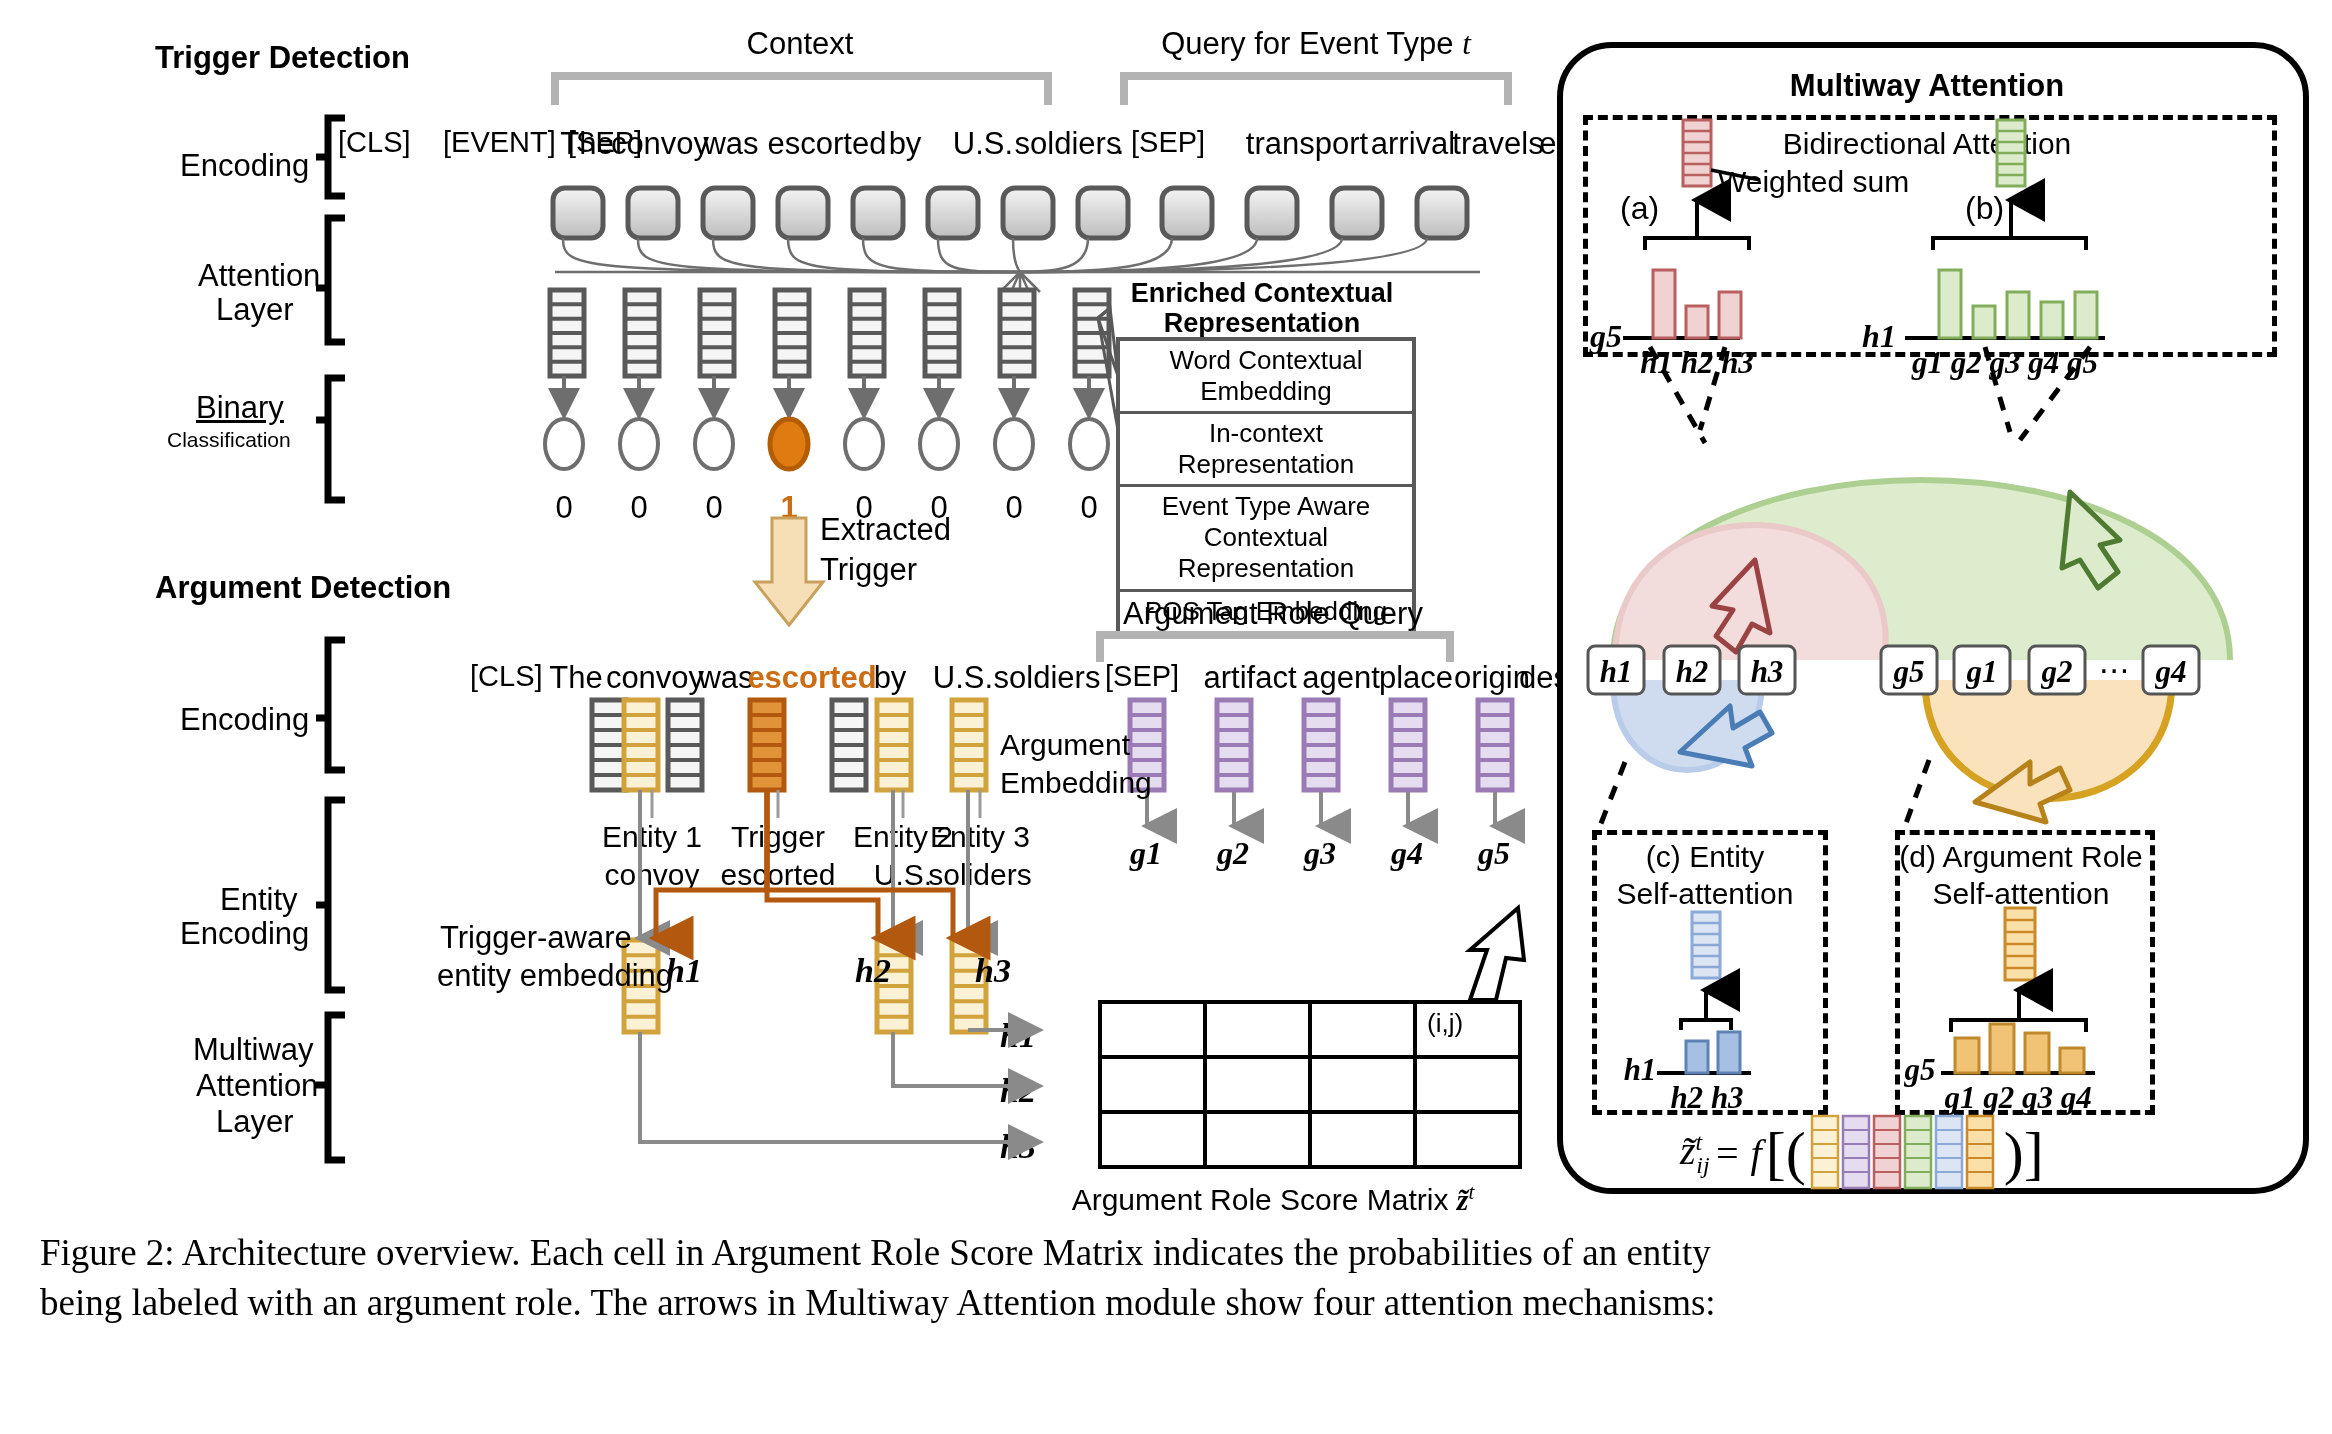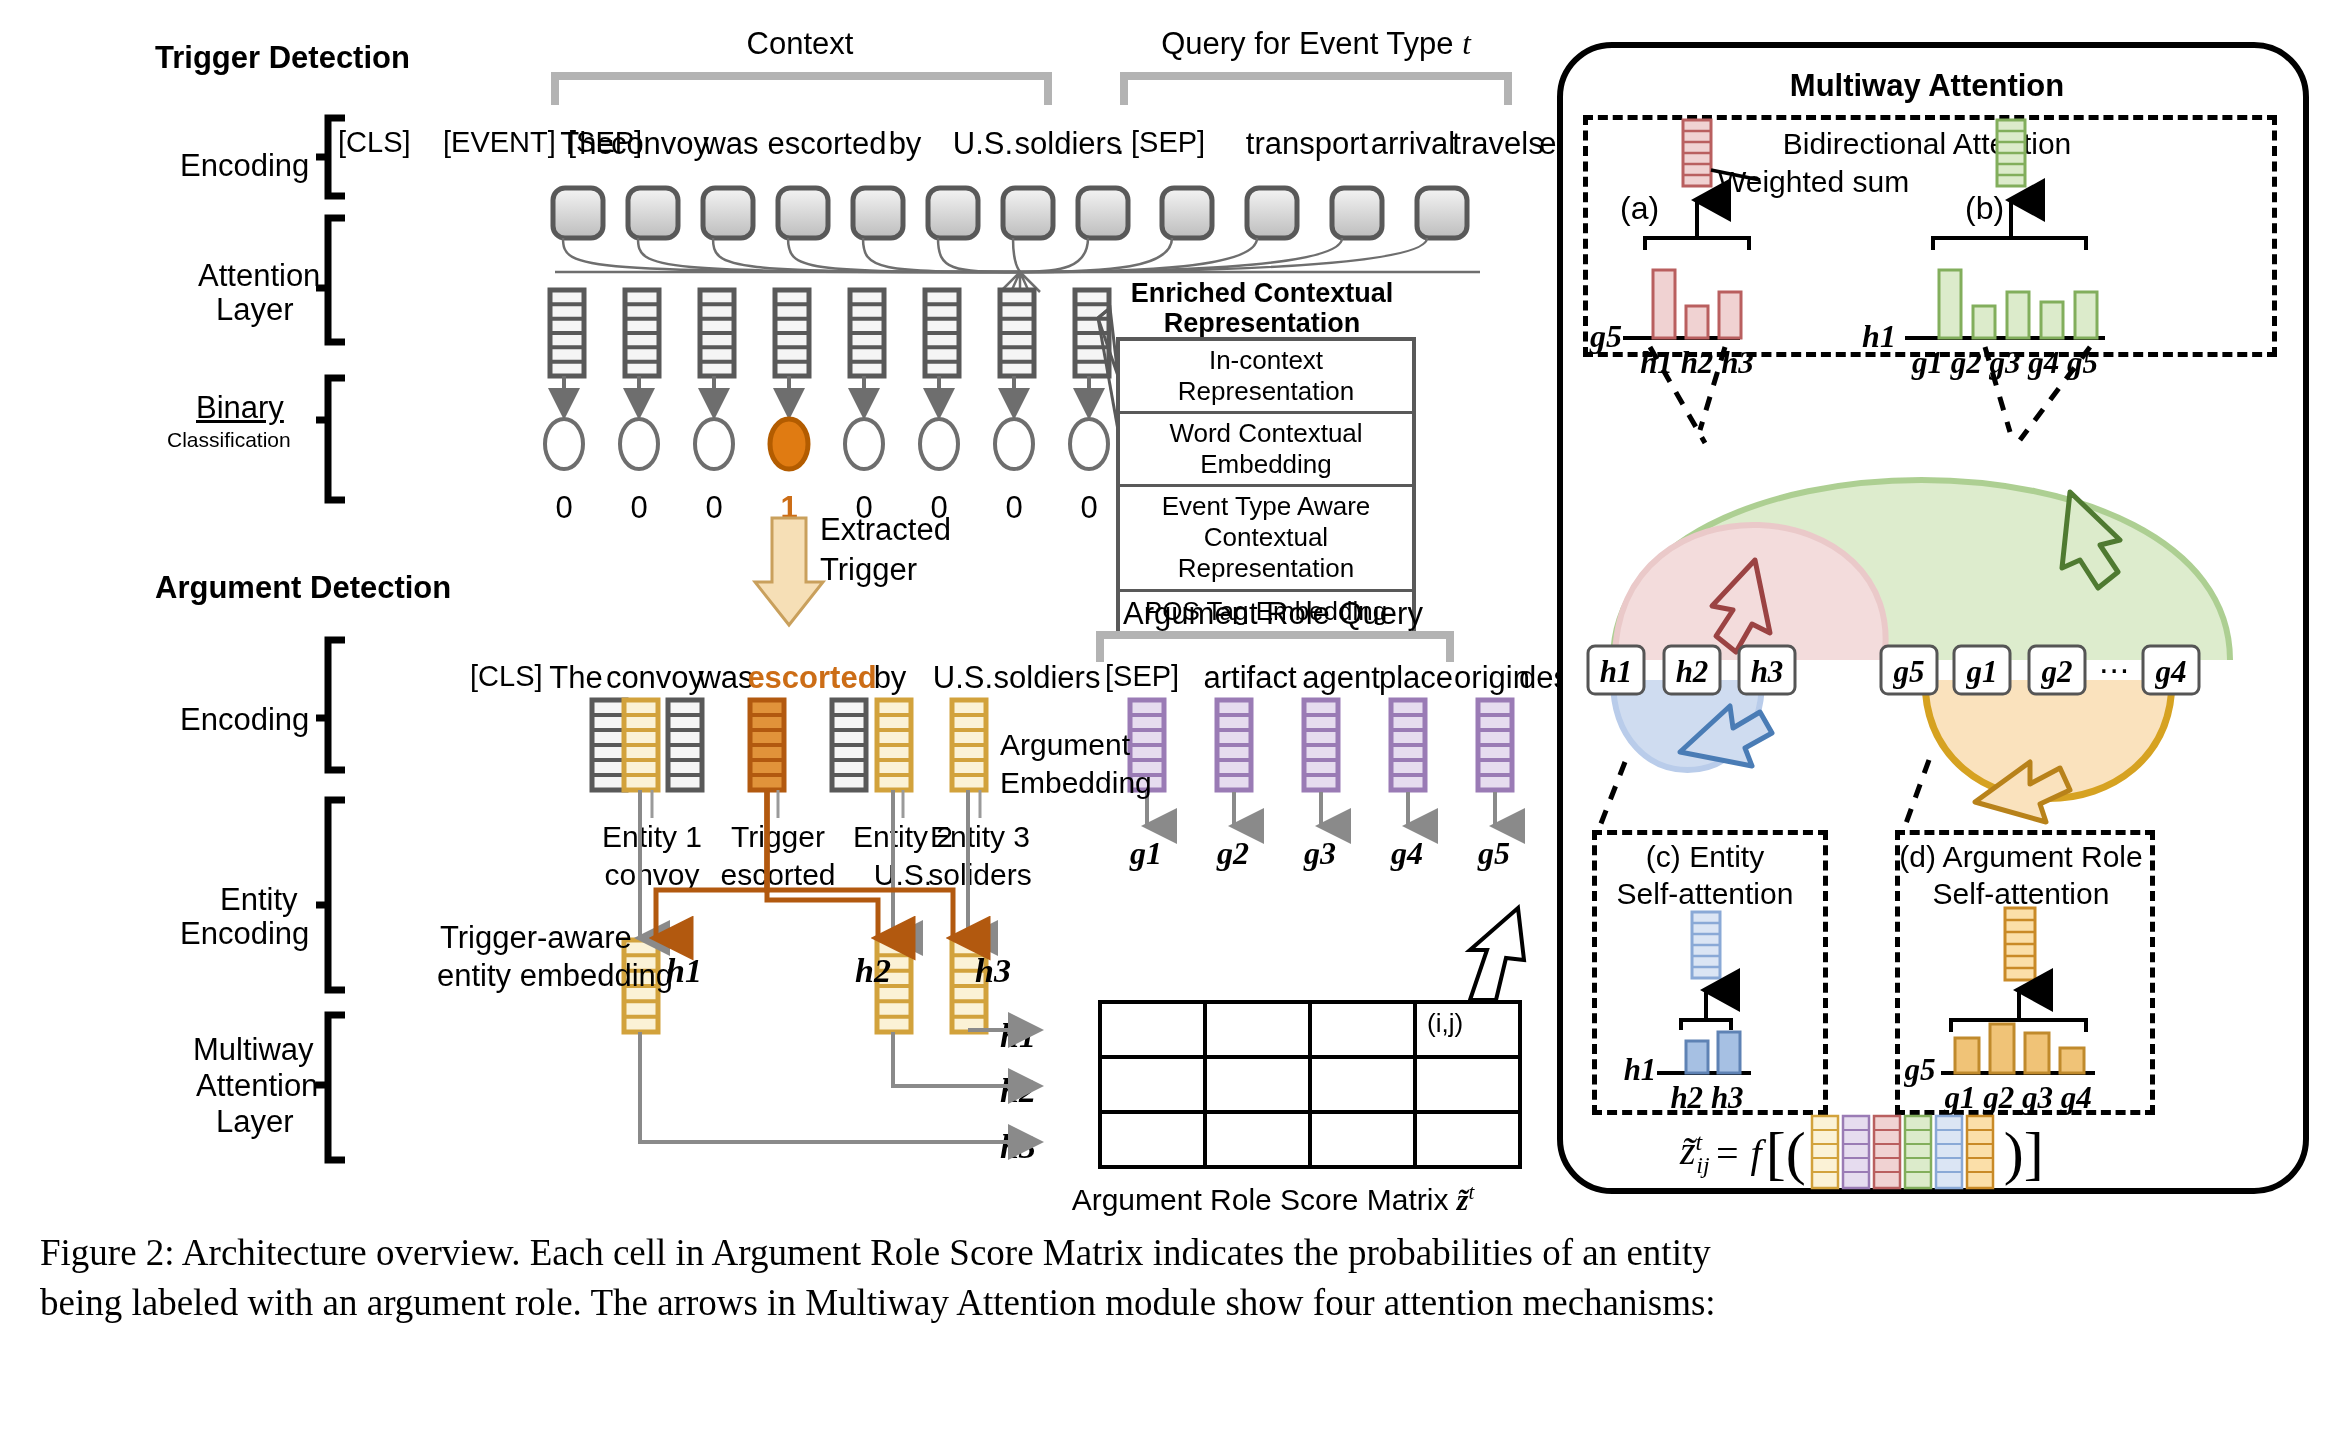--- a/index.html
+++ b/index.html
@@ -231,22 +231,22 @@
 <div class="txt" style="left:820px;top:552px;font-size:31px;">Trigger</div>
 
 <div class="txt ctr bold" style="left:1262px;top:278px;font-size:27px;">Enriched Contextual</div>
 <div class="txt ctr bold" style="left:1262px;top:308px;font-size:27px;">Representation</div>
 <svg width="2332" height="1434">
   <path d="M1098,318 L1110,308 L1118,376 Z" fill="none" stroke="#595959" stroke-width="3"></path>
   <path d="M1098,318 L1110,308" stroke="#595959" stroke-width="3" fill="none"></path>
   <path d="M1098,318 L1118,430" stroke="#595959" stroke-width="3" fill="none"></path>
 </svg>
 <div class="abs" style="left:1116px;top:337px;width:292px;border:4px solid #595959;background:#fff;">
+  <div style="border-bottom:3px solid #595959;padding:4px 5px;text-align:center;font-size:26px;">Word Contextual Embedding</div>
   <div style="border-bottom:3px solid #595959;padding:4px 5px;text-align:center;font-size:26px;">In-context Representation</div>
-  <div style="border-bottom:3px solid #595959;padding:4px 5px;text-align:center;font-size:26px;">Word Contextual Embedding</div>
   <div style="border-bottom:3px solid #595959;padding:4px 5px;text-align:center;font-size:26px;line-height:1.2;">
     <div>Event Type Aware</div>
     <div>Contextual Representation</div>
   </div>
   <div style="padding:4px 5px;text-align:center;font-size:26px;">POS Tag Embedding</div>
 </div>
 
 <div class="txt bold" style="left:155px;top:570px;font-size:31px;">Argument Detection</div>
 
 <div class="txt" style="left:180px;top:702px;font-size:31px;">Encoding</div>

